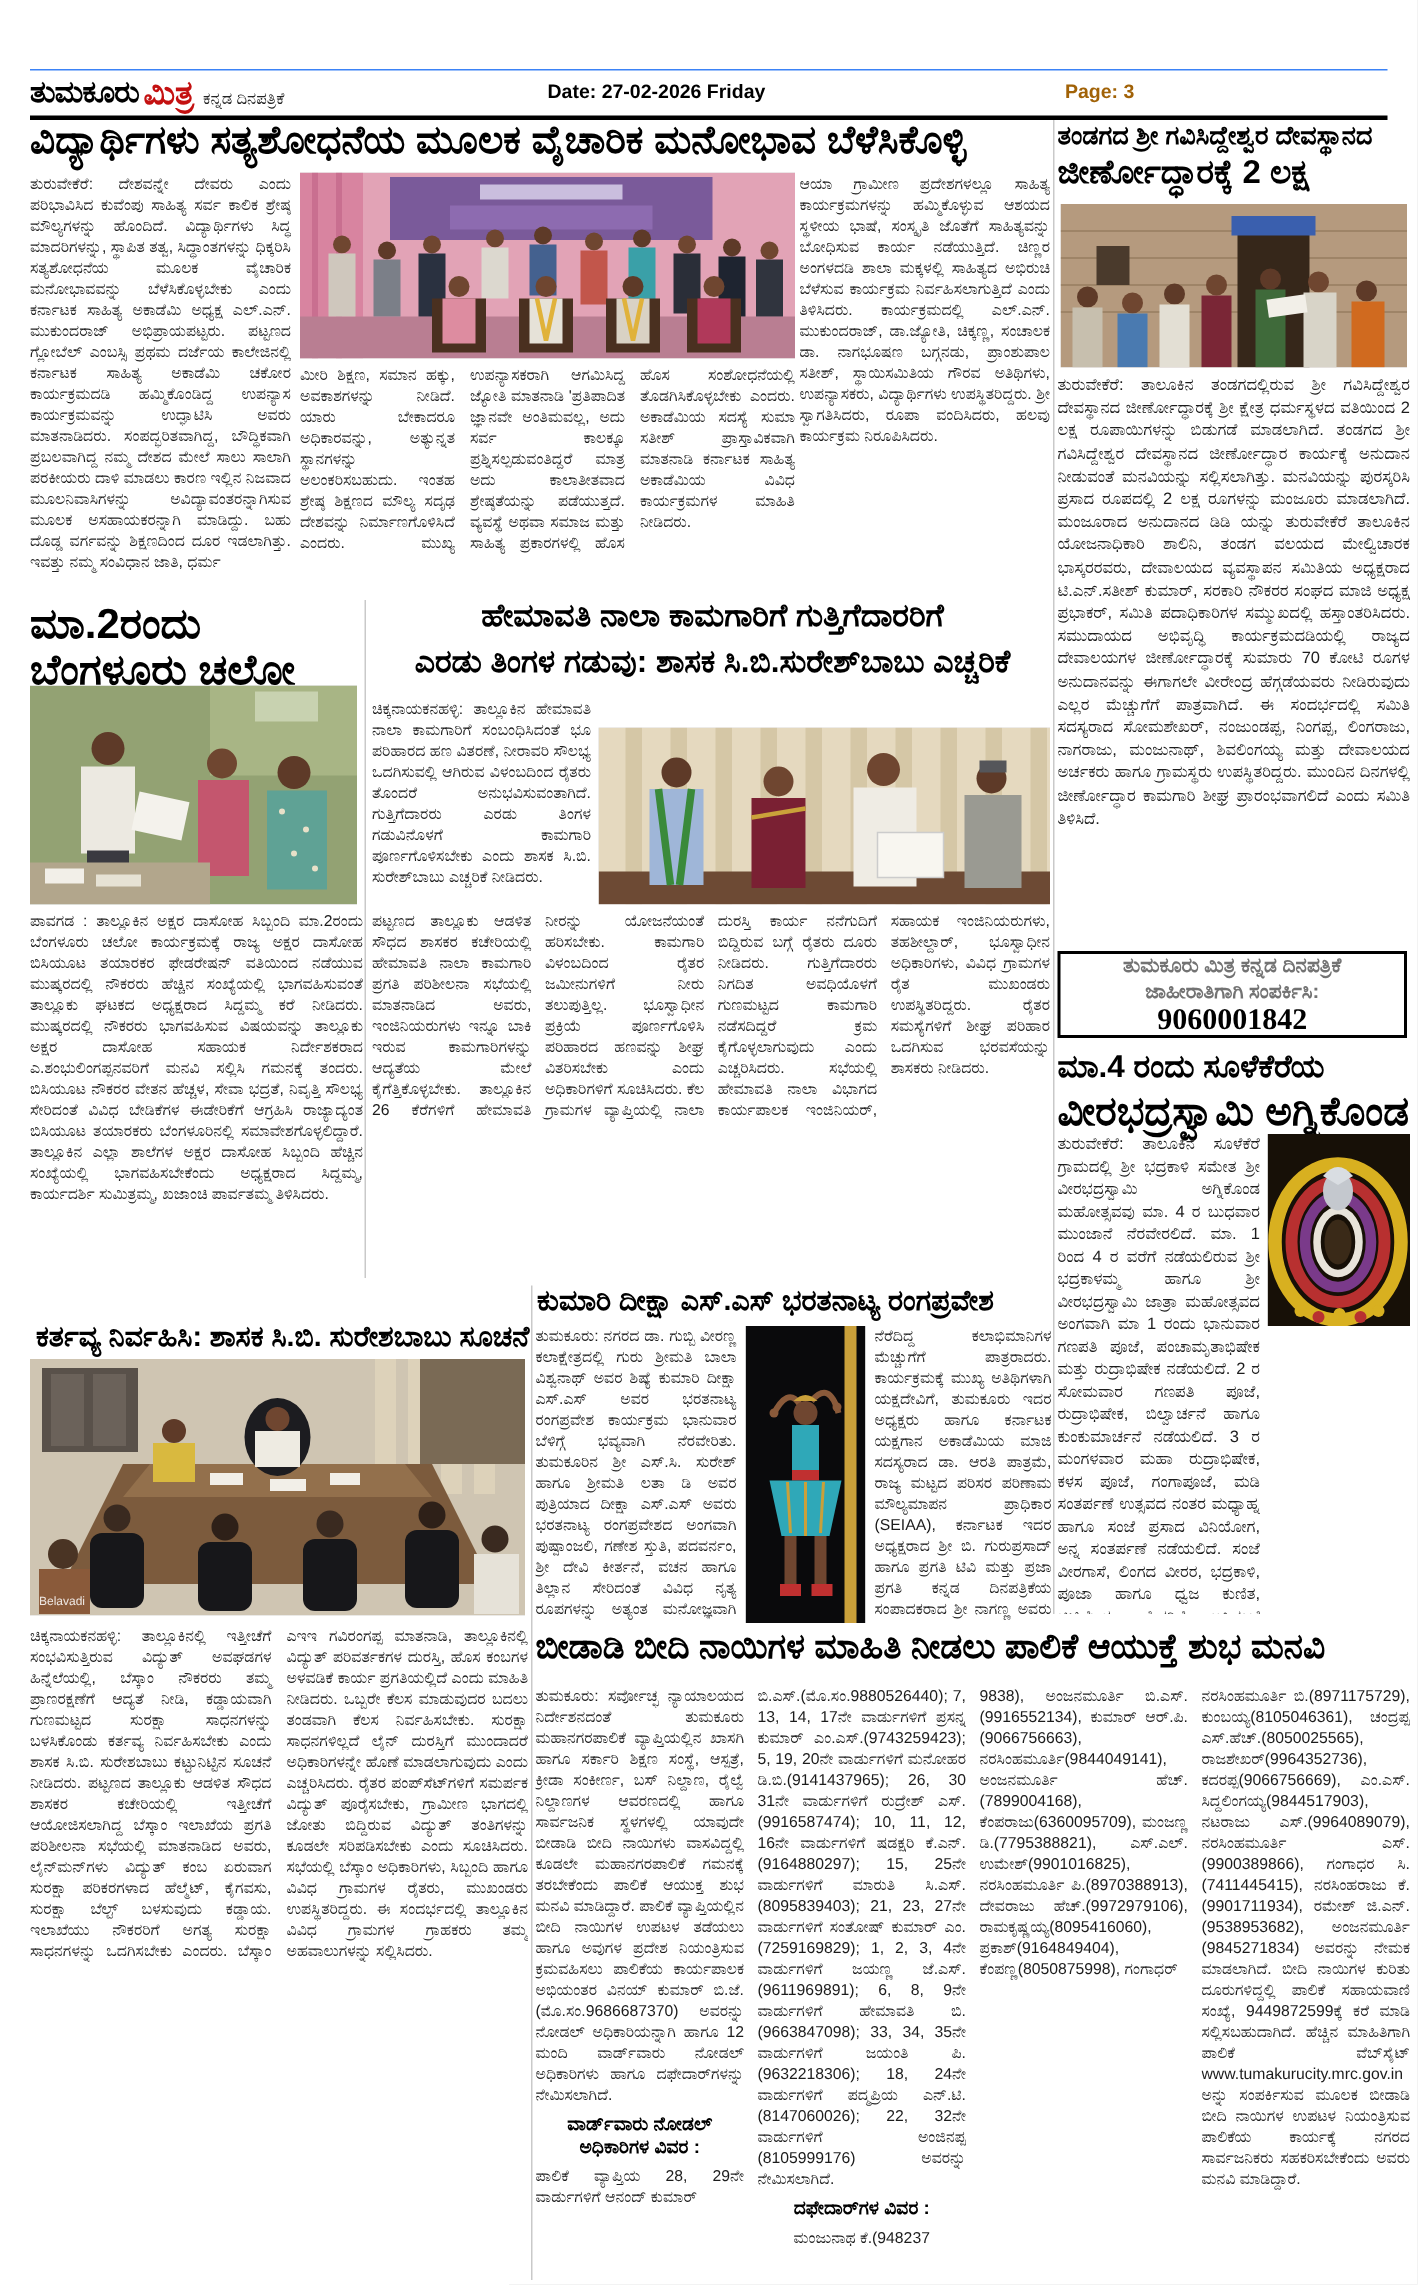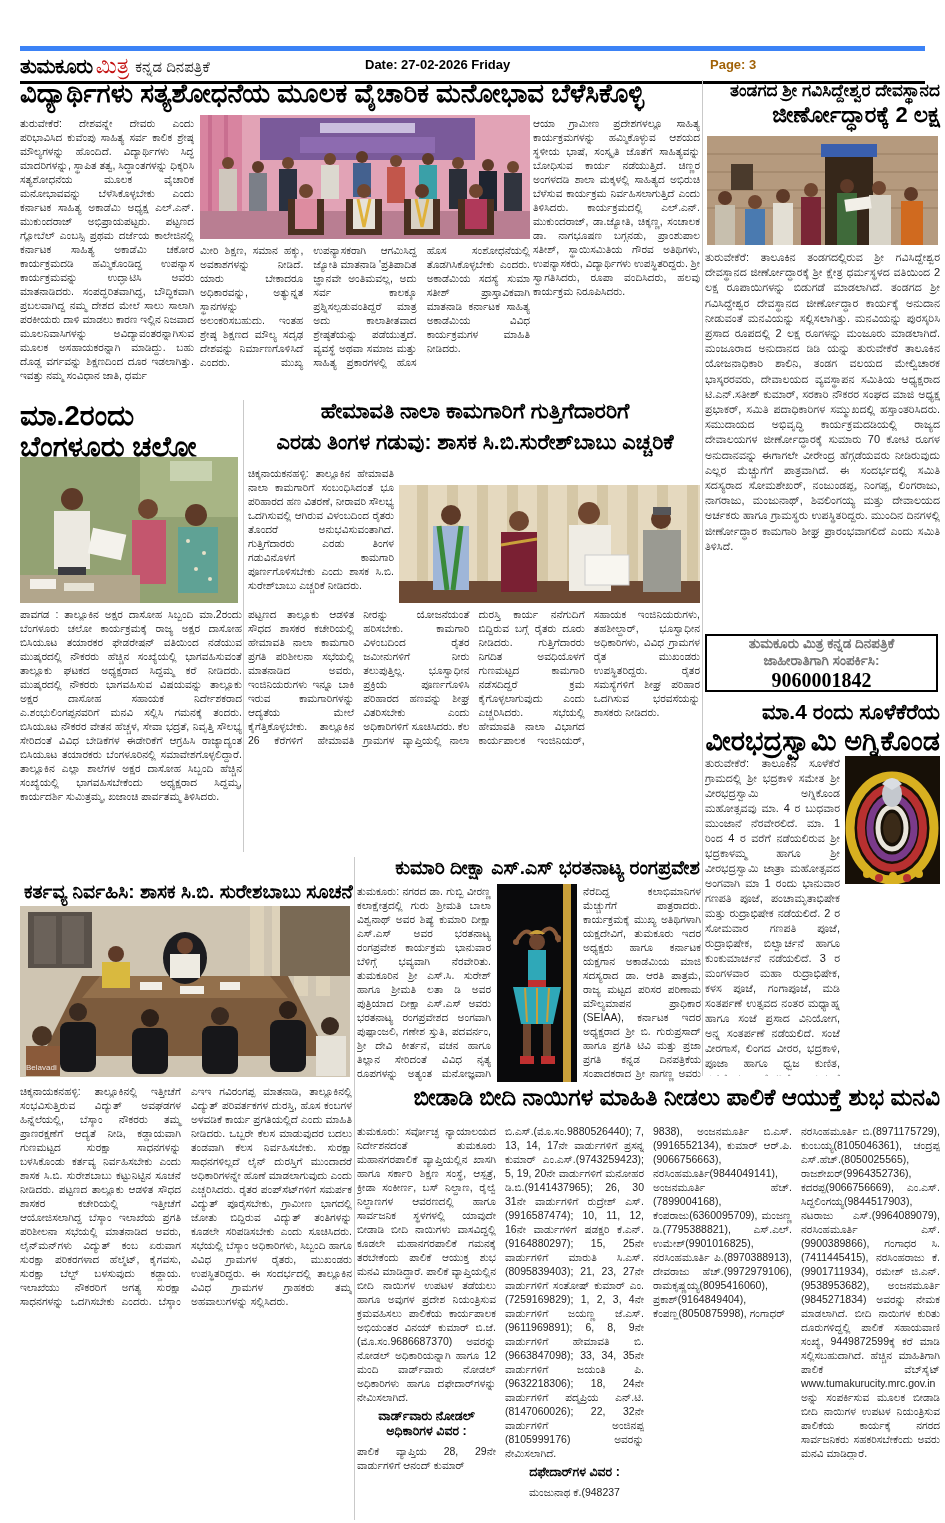--- a/index.html
+++ b/index.html
@@ -1,30 +1,30 @@
 <!DOCTYPE html>
 <html><head>
 <meta charset="utf-8">
 <style>
   html,body{margin:0;padding:0;background:#e9e9e9;}
   .page{position:relative;width:945px;height:1523px;background:#ffffff;margin:0 auto;
         font-family:"Liberation Sans",sans-serif;color:#111;overflow:hidden;}
   .abs{position:absolute;}
-  .masthead{left:20px;top:46px;width:905px;height:30px;border-top:5px solid #3b82f6;
+  .masthead{left:20px;top:46px;width:905px;height:30px;border-top:1px solid #3b82f6;
             border-bottom:3px solid #000;display:flex;align-items:center;}
   .logo-black{font-weight:bold;font-size:20px;color:#000;letter-spacing:-0.5px;}
-  .logo-red{font-weight:normal;font-size:22px;color:#c41111;margin-left:3px;}
-  .logo-tag{font-size:15px;color:#222;margin-left:6px;align-self:flex-end;padding-bottom:5px;}
+  .logo-red{font-weight:bold;font-size:22px;color:#c41111;margin-left:3px;}
+  .logo-tag{font-size:11px;color:#222;margin-left:6px;align-self:flex-end;padding-bottom:5px;font-family:Liberation Serif, serif;}
   .mh-date{position:absolute;left:345px;top:6px;font-weight:bold;font-size:13px;color:#000;}
   .mh-page{position:absolute;left:690px;top:6px;font-weight:bold;font-size:13px;color:#a16207;}
   .headline{font-weight:bold;color:#000;line-height:1.12;}
   .hl-main{font-size:26px;}
   .hl-mid{font-size:21px;text-align:center;}
   .hl-small{font-size:19px;}
-  .hl-center{text-align:right;}
+  .hl-center{text-align:left;}
   .body-text{font-size:10.5px;line-height:14px;text-align:justify;color:#1c1c1c;overflow:hidden;}
   .cols-2{column-count:2;column-gap:10px;}
   .cols-3{column-count:3;column-gap:10px;}
   .cols-4{column-count:4;column-gap:9px;}
   .photo{background:#ddd;overflow:hidden;}
   .photo svg{display:block;width:100%;height:100%;}
   .vline{width:1px;background:#c9c9c9;}
   .adbox{border:2.5px solid #000;display:flex;flex-direction:column;justify-content:center;
          align-items:center;text-align:center;padding:3px 4px;box-sizing:border-box;}
   .adbox .l{font-weight:bold;font-size:13.5px;line-height:17px;color:#737373;}

